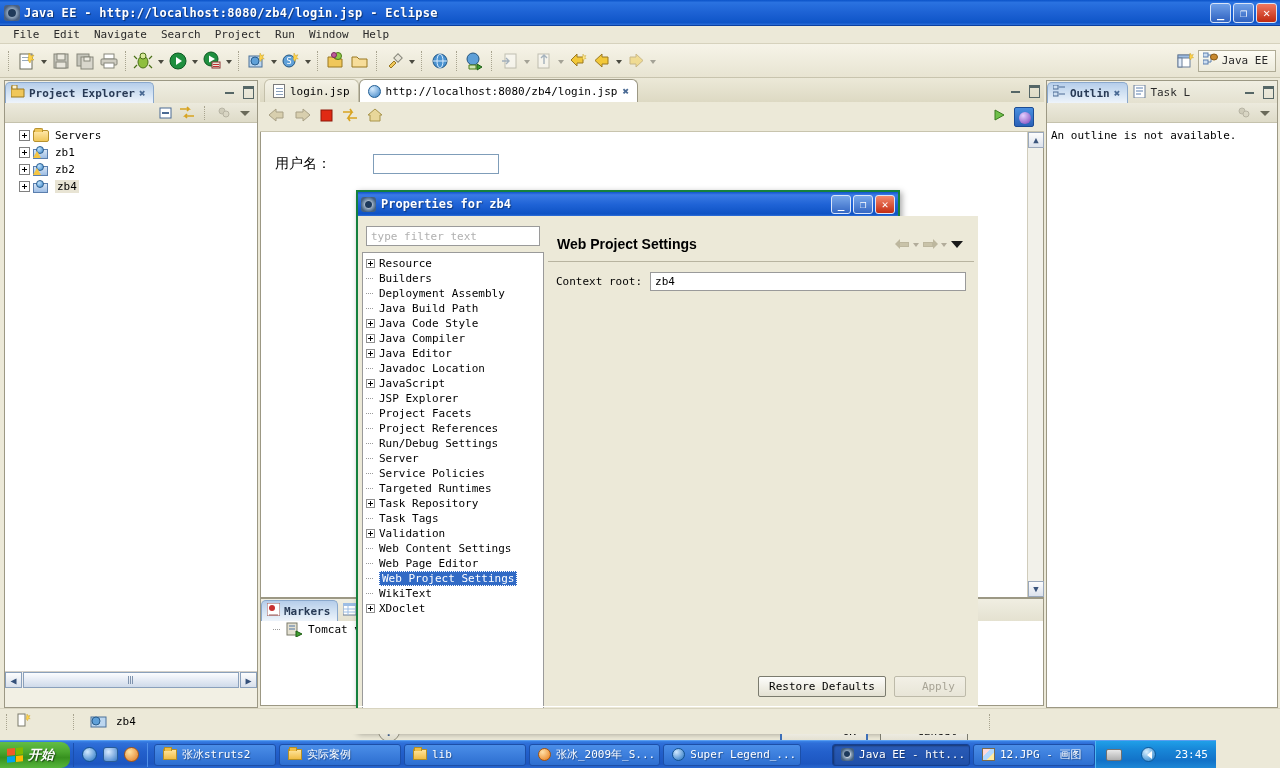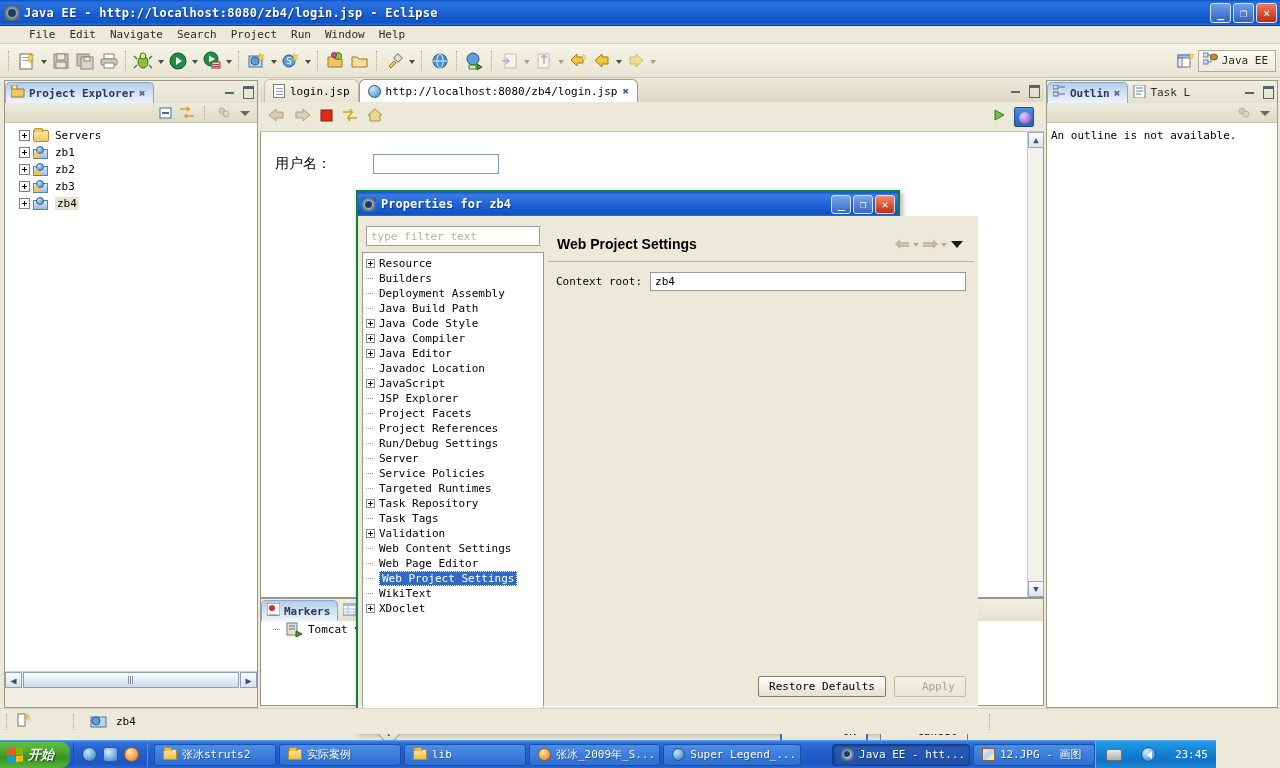--- a/index.html
+++ b/index.html
@@ -41,21 +41,21 @@
     border-radius: 3px; position: relative;
     background: linear-gradient(to bottom, #6fa0e8, #2f62c0);
   }
   .tb-btn.close { background: linear-gradient(to bottom, #f07860, #c02a10); }
   .tb-btn .g { position: absolute; inset: 0; color: #fff; font-size: 12px; font-weight: bold;
      display: flex; align-items: center; justify-content: center; line-height: 1;}
 
   
   .menubar {
     position: absolute; left: 0; top: 26px; width: 1280px; height: 18px;
-    background: #ece9d8; display: flex; align-items: center; padding-left: 22px;
+    background: #ece9d8; display: flex; align-items: center; padding-left: 6px;
     border-bottom: 1px solid #d6d2bd;
   }
   .menu-item {
     font-family: "DejaVu Sans Mono", monospace; font-size: 11px; color: #2a2a2a;
     padding: 1px 7px; white-space: nowrap;
   }
 
   
   .toolbar {
     position: absolute; left: 0; top: 44px; width: 1280px; height: 34px;
@@ -606,31 +606,20 @@
             <span class="ticon">
               <span class="projicon">
                   <span class="f2"></span>
                   <span class="globe"></span>
                   <span class="warn"></span>
                 </span>
             </span>
             <span class="tlabel">zb2</span>
           </div>
 
-          <div class="trow">
-            <span class="texp"></span>
-            <span class="ticon">
-              <span class="projicon">
-                  <span class="f2"></span>
-                  <span class="globe"></span>
-                  <span class="warn"></span>
-                </span>
-            </span>
-            <span class="tlabel">zb3</span>
-          </div>
 
           <div class="trow">
             <span class="texp"></span>
             <span class="ticon">
               <span class="projicon">
                   <span class="f2"></span>
                   <span class="globe"></span>
                 </span>
             </span>
             <span class="tlabel sel">zb4</span>

